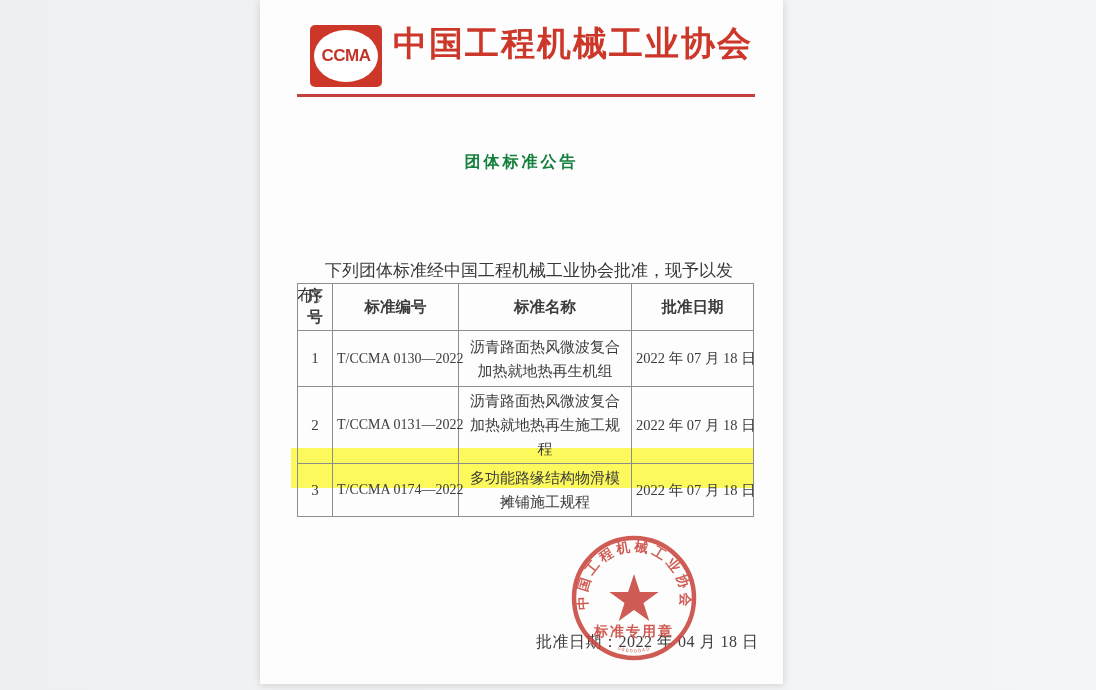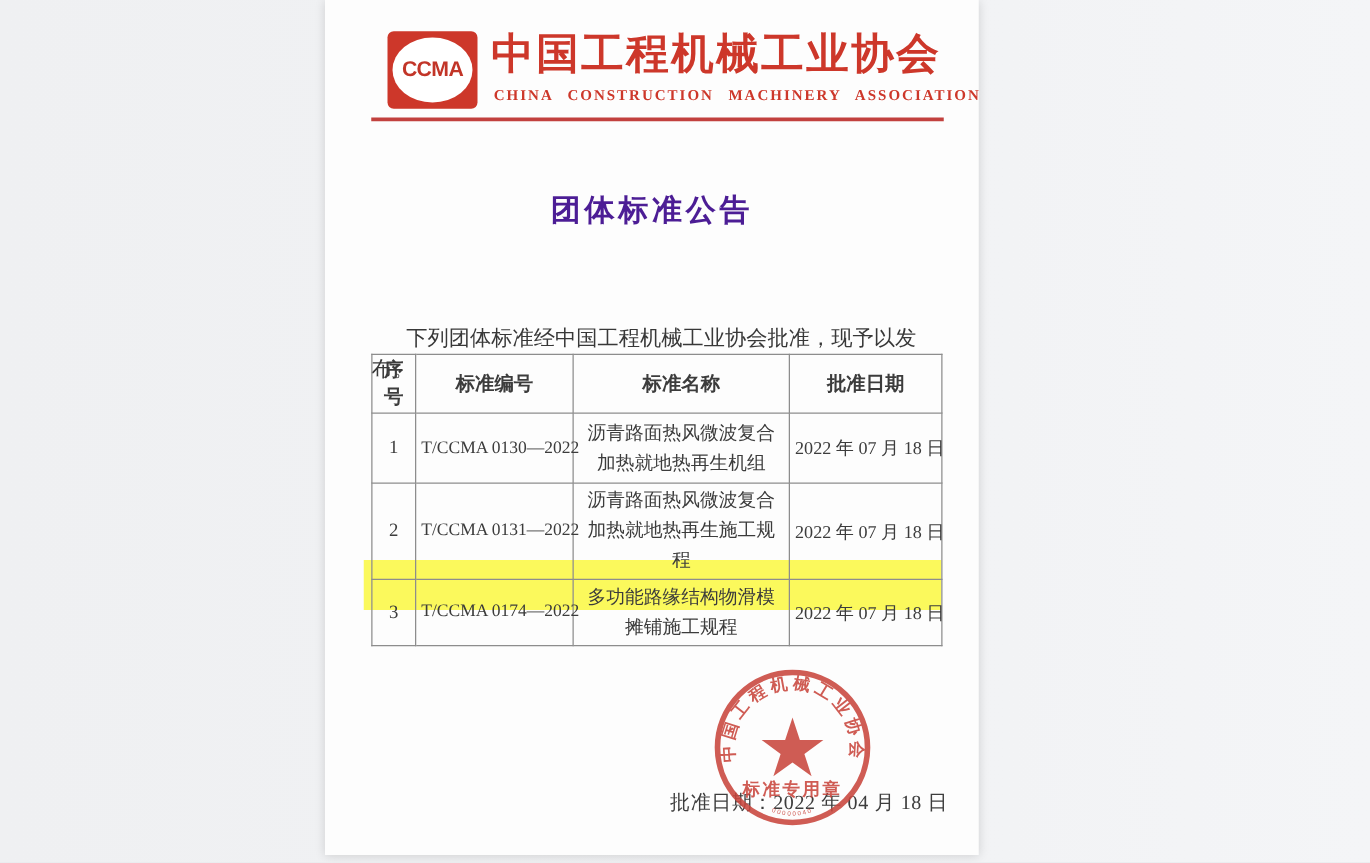--- a/index.html
+++ b/index.html
@@ -42,22 +42,22 @@
     font-size:12px;font-weight:700;color:#cd372a;
     letter-spacing:1.6px;word-spacing:7px;white-space:nowrap;
   }
   .divider{
     position:absolute;left:37px;top:94px;width:458px;height:3px;
     background:#c2413e;
   }
   
   .doc-title{
     position:absolute;left:0;top:152px;width:100%;
-    text-align:center;font-size:24px;font-weight:700;
-    letter-spacing:3px;color:#4c1d95;
+    text-align:center;font-size:16px;font-weight:700;
+    letter-spacing:3px;color:#15803d;
   }
   .doc-number{
     position:absolute;left:0;top:196px;width:100%;
     text-align:center;font-size:15px;color:#3c3c3c;letter-spacing:1px;
   }
   .intro{
     position:absolute;left:37px;top:259px;width:458px;
     font-size:17px;color:#383838;text-indent:28px;line-height:1.45;
   }
   
@@ -96,21 +96,20 @@
 
 <div class="stage">
   <div class="page">
 
     <div class="logo">
       <div class="logo-circle">
         <span class="logo-text">CCMA</span>
       </div>
     </div>
     <div class="org-cn">中国工程机械工业协会</div>
-    <div class="org-en">CHINA CONSTRUCTION MACHINERY ASSOCIATION</div>
     <div class="divider"></div>
 
     <div class="doc-title">团体标准公告</div>
     <div class="intro">下列团体标准经中国工程机械工业协会批准，现予以发布。</div>
 
     <div class="hl-band" style="background: rgb(251, 249, 92);"></div>
 
     <table class="std-table">
       <colgroup>
         <col style="width:35px">

